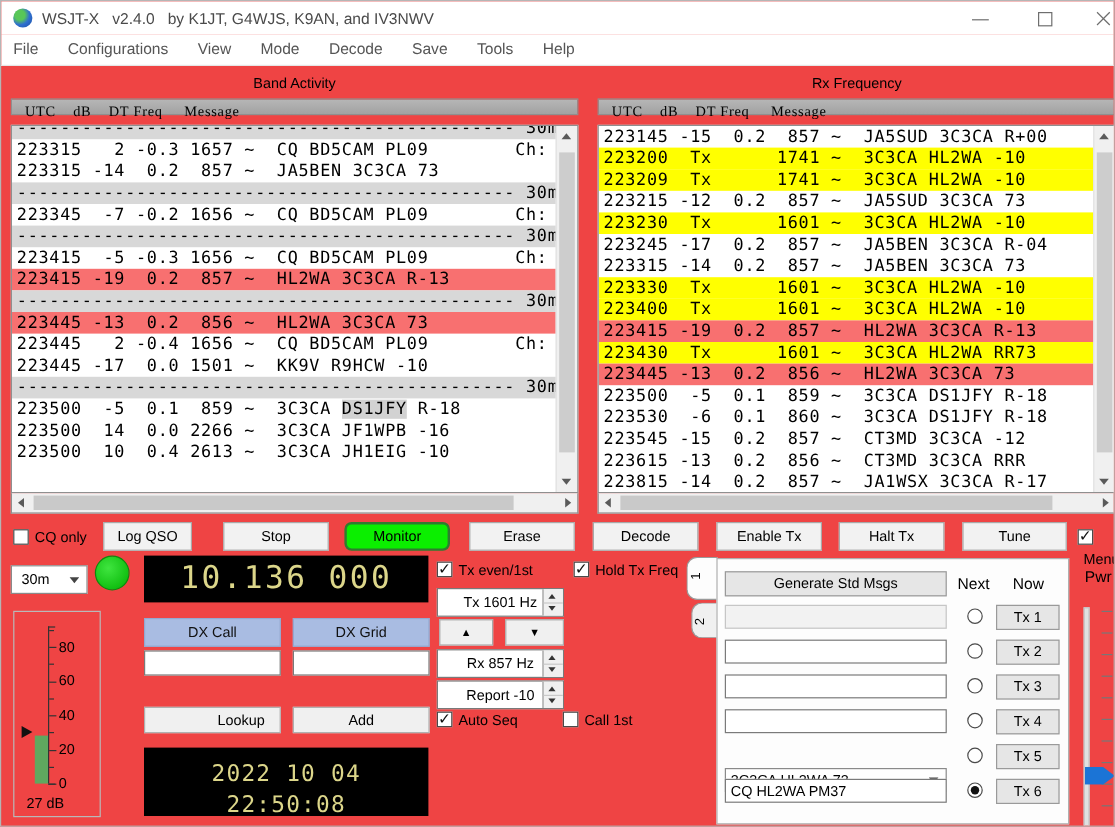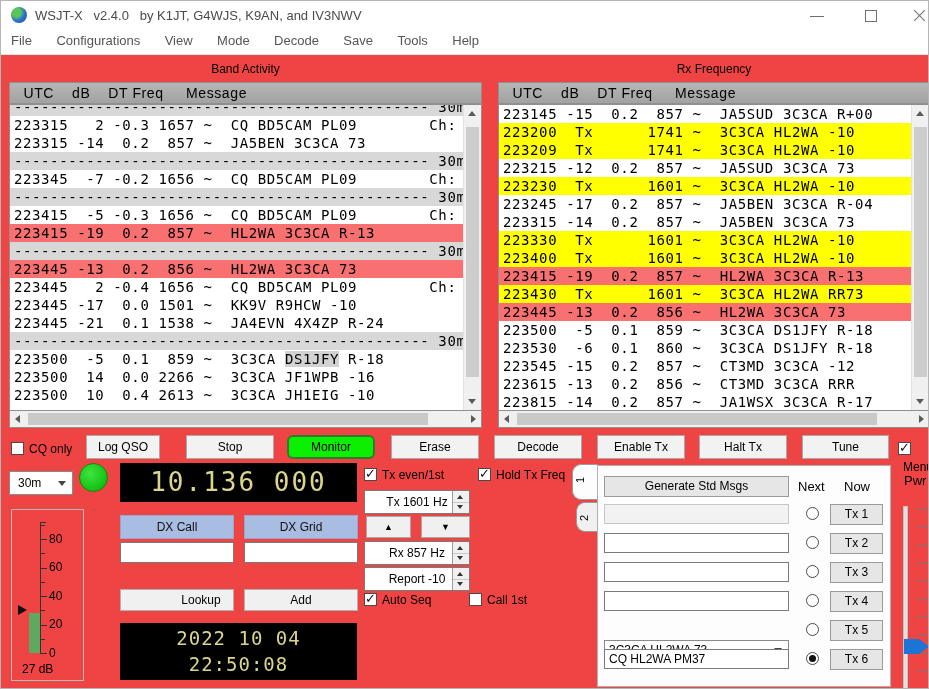--- a/index.html
+++ b/index.html
@@ -16,23 +16,23 @@
   .maximize i{position:absolute;left:15px;top:9px;width:10px;height:10px;border:1px solid #6e6e6e;}
   .close i{position:absolute;left:15px;top:7px;width:14px;height:14px;}
   .close i:before,.close i:after{content:"";position:absolute;left:6px;top:0;height:15px;border-left:1px solid #6e6e6e;}
   .close i:before{transform:rotate(45deg);} .close i:after{transform:rotate(-45deg);}
   
   .menubar{position:absolute;left:0;top:28px;width:929px;height:25px;background:#ffffff;border-bottom:1px solid #e6e6e6;}
   .menu-item{display:inline-block;padding:4px 10px 0 10px;font-size:13px;color:#555;}
   
   .ptitle{position:absolute;top:61px;height:16px;font-size:12px;color:#000;text-align:center;}
   .pt-left{left:8px;width:473px;} .pt-right{left:497px;width:432px;}
-  .thead{position:absolute;top:81px;height:22px;background:linear-gradient(#b6b6b6,#a2a2a2);
+  .thead{position:absolute;top:81px;height:14px;background:linear-gradient(#b6b6b6,#a2a2a2);
          border:1px solid #8f8f8f;box-sizing:border-box;
-         font-family:Liberation Sans, sans-serif;font-size:14px;letter-spacing:.6px;
+         font-family:Liberation Serif, serif;font-size:12px;letter-spacing:.6px;
          line-height:20px;white-space:pre;color:#000;}
   .th-left{left:8px;width:473px;} .th-right{left:497px;width:432px;}
   .tbody{position:absolute;top:103px;background:#fff;border:1px solid #8f8f8f;box-sizing:border-box;overflow:hidden;}
   .tb-left{left:8px;width:473px;height:307px;} .tb-right{left:497px;width:432px;height:307px;}
   .rows{position:absolute;left:0;top:0;right:17px;bottom:0;overflow:hidden;}
   .rows-clip{margin-top:-7px;}
   .trow{height:18px;line-height:18px;font-family:"DejaVu Sans Mono",monospace;font-size:14px;
         letter-spacing:.6px;white-space:pre;color:#000;padding-left:4px;}
   .trow.sep{background:#d8d8d8;}
   .trow.red{background:#f87070;}
@@ -60,21 +60,21 @@
   .tbtn.monitor-on{background:#0bef00;border:2px solid #2f7c2f;border-radius:6px;line-height:20px;}
   
   .combo{position:absolute;background:#fff;border:1px solid #8a8a8a;box-sizing:border-box;font-size:12px;color:#000;}
   .combo .chev{position:absolute;right:6px;top:9px;width:0;height:0;border-left:4px solid transparent;
                border-right:4px solid transparent;border-top:5px solid #444;}
   .band-combo{left:8px;top:470px;width:64px;height:24px;line-height:22px;padding-left:8px;}
   .rx-ind{position:absolute;left:78px;top:462px;width:29px;height:29px;border-radius:50%;
           background:radial-gradient(circle at 38% 35%,#3fe53f,#13c113 70%,#0ea00e);border:1px solid #0d8a0d;box-sizing:border-box;}
   .lcd{position:absolute;background:#000;color:#dcd68a;font-family:"DejaVu Sans Mono",monospace;text-align:center;}
   .freq-lcd{left:119px;top:462px;width:237px;height:39px;font-size:26px;line-height:39px;letter-spacing:2px;}
-  .dt-lcd{left:119px;top:622px;width:237px;height:57px;font-size:19px;line-height:26px;padding-top:2px;box-sizing:border-box;letter-spacing:1px;}
+  .dt-lcd{left:119px;top:622px;width:237px;height:57px;font-size:19px;line-height:26px;padding-top:9px;box-sizing:border-box;letter-spacing:1px;}
   .dxbtn{position:absolute;top:514px;width:114px;height:24px;background:#a9bce2;border:1px solid #93a8d0;
          box-sizing:border-box;font-size:12px;color:#111;text-align:center;line-height:22px;}
   .dx-call{left:119px;} .dx-grid{left:243px;}
   .dxinput{position:absolute;top:541px;width:114px;height:21px;background:#fff;border:1px solid #7a7a7a;
            box-sizing:border-box;font-size:12px;padding:0 4px;font-family:"Liberation Sans",sans-serif;}
   .di-call{left:119px;} .di-grid{left:243px;}
   .smallbtn{position:absolute;top:588px;width:114px;height:22px;background:#f0f0f0;border:1px solid #b0b0b0;
             box-sizing:border-box;font-size:12px;text-align:center;line-height:20px;color:#000;}
   .lookup{left:119px;padding-left:48px;} .add{left:243px;}
   
@@ -166,21 +166,20 @@
         <div class="trow normal">223315 -14  0.2  857 ~  JA5BEN 3C3CA 73</div>
         <div class="trow sep">---------------------------------------------- 30m  </div>
         <div class="trow normal">223345  -7 -0.2 1656 ~  CQ BD5CAM PL09        Ch:</div>
         <div class="trow sep">---------------------------------------------- 30m  </div>
         <div class="trow normal">223415  -5 -0.3 1656 ~  CQ BD5CAM PL09        Ch:</div>
         <div class="trow red">223415 -19  0.2  857 ~  HL2WA 3C3CA R-13</div>
         <div class="trow sep">---------------------------------------------- 30m  </div>
         <div class="trow red">223445 -13  0.2  856 ~  HL2WA 3C3CA 73</div>
         <div class="trow normal">223445   2 -0.4 1656 ~  CQ BD5CAM PL09        Ch:</div>
         <div class="trow normal">223445 -17  0.0 1501 ~  KK9V R9HCW -10</div>
-        <div class="trow normal">223445 -21  0.1 1538 ~  JA4EVN 4X4ZP R-24</div>
         <div class="trow sep">---------------------------------------------- 30m  </div>
         <div class="trow normal">223500  -5  0.1  859 ~  3C3CA <span class="hl-span">DS1JFY</span> R-18</div>
         <div class="trow normal">223500  14  0.0 2266 ~  3C3CA JF1WPB -16</div>
         <div class="trow normal">223500  10  0.4 2613 ~  3C3CA JH1EIG -10</div>
       </div>
     <div class="vscroll">
       <div class="tri tri-up"></div>
       <div class="vthumb" style="top:22px;height:250px;"></div>
       <div class="tri tri-down"></div>
     </div>

